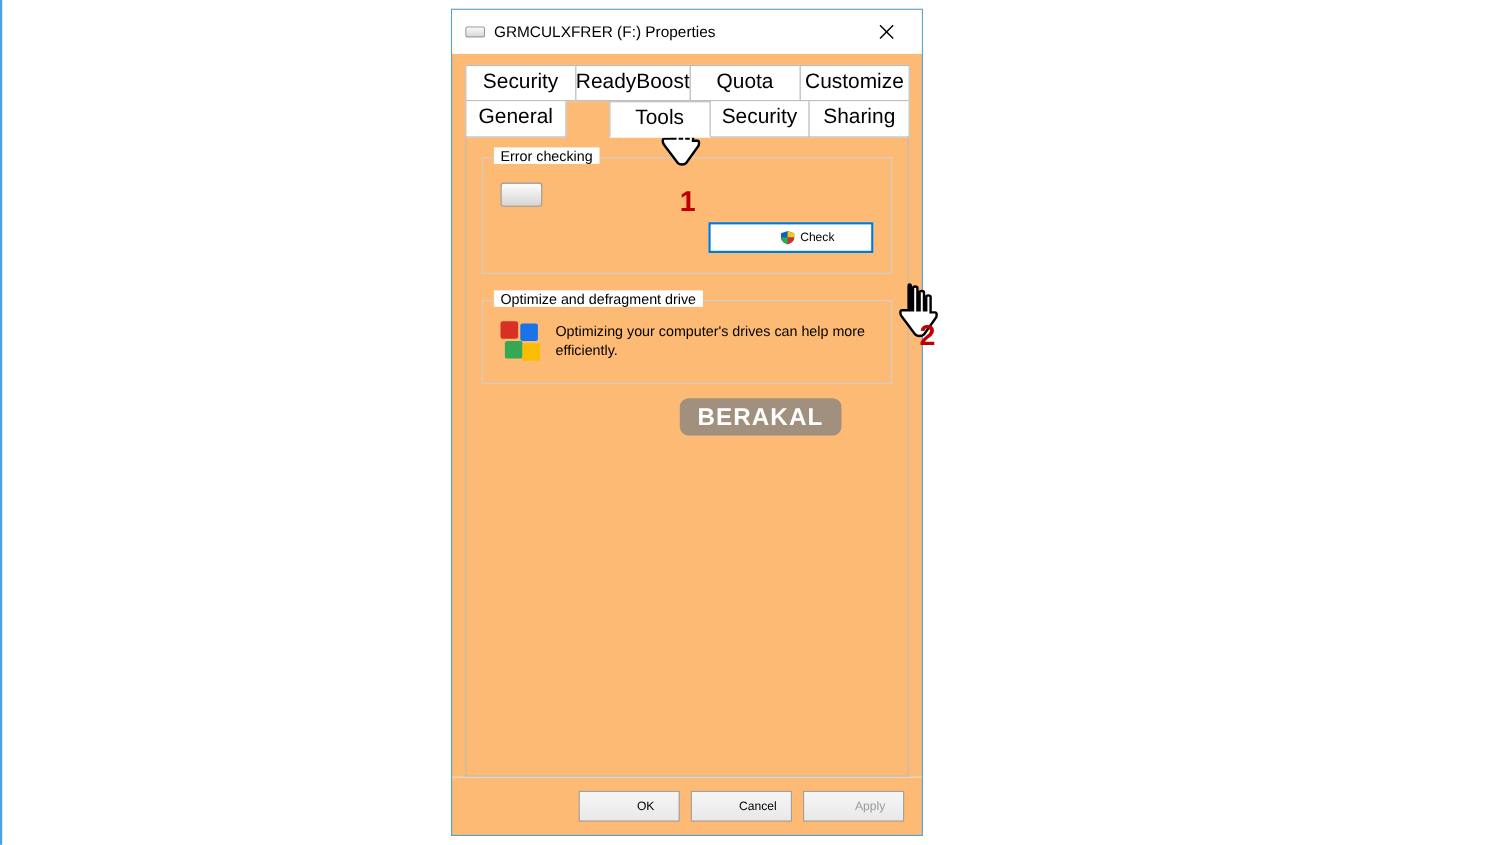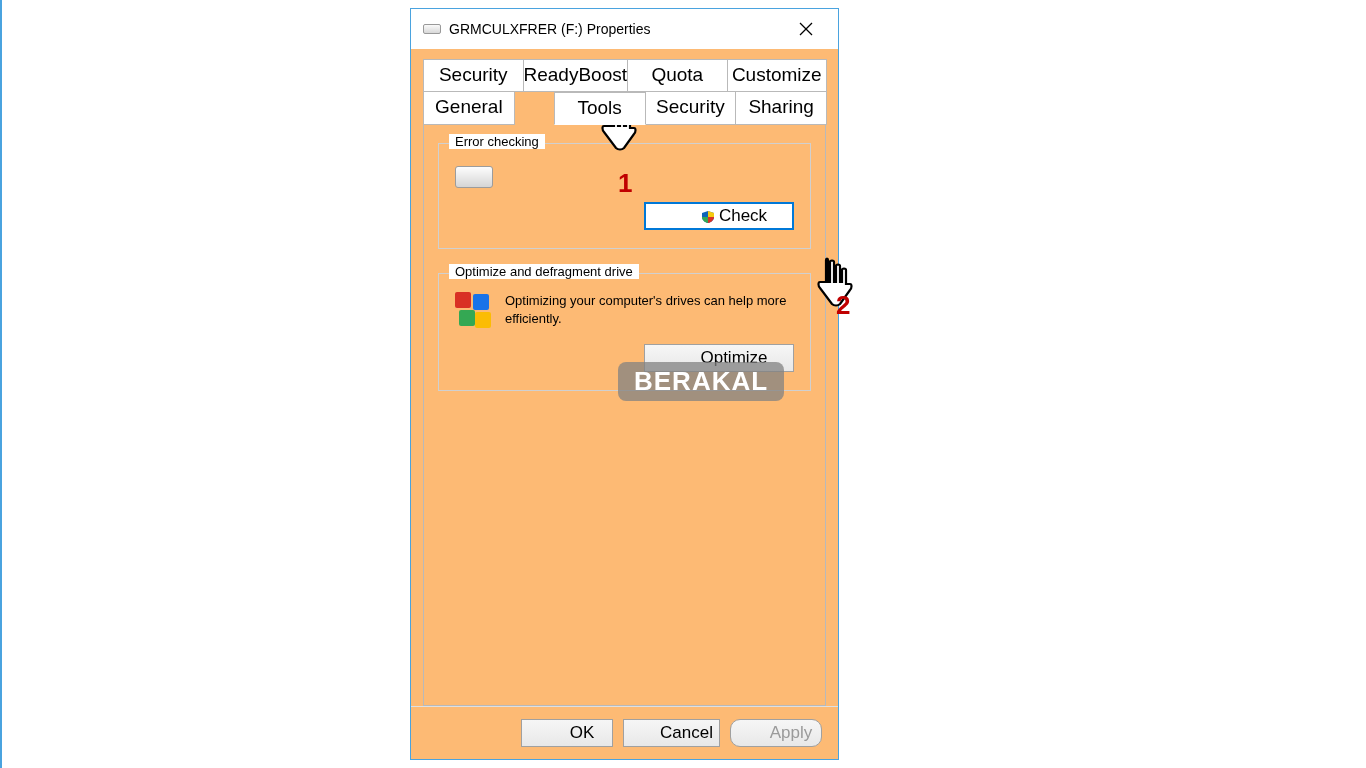--- a/index.html
+++ b/index.html
@@ -117,36 +117,35 @@
   .group-btn-row {
     display: flex;
     justify-content: flex-end;
     margin-top: 14px;
   }
   .winbutton {
     min-width: 150px;
     height: 28px;
     border: 1px solid #a0a0a0;
     background: linear-gradient(#f6f6f6,#e8e8e8);
-    font-size: 17px;
+    font-size: 11px;
     display: inline-flex;
     align-items: center;
     justify-content: center;
     gap: 4px;
     cursor: pointer;
     padding-left: 36px;
   }
   .winbutton.primary {
     border: 2px solid #0078d7;
     background: #fff;
   }
   .winbutton.disabled {
     color: #9a9a9a;
     cursor: default;
-    border-radius: 10px;
   }
 
   .drive-icon {
     width: 38px;
     height: 22px;
     background: linear-gradient(#fdfdfd,#d5d5d5);
     border: 1px solid #9c9c9c;
     border-radius: 3px;
     margin-top: 4px;
   }
@@ -192,21 +191,21 @@
   .anno1 { left: 618px; top: 168px; }
   .anno2 { left: 836px; top: 290px; }
 
   .watermark {
     position: absolute;
     left: 618px;
     top: 362px;
     background: rgba(130,130,130,0.75);
     color: #fff;
     font-weight: 700;
-    font-size: 26px;
+    font-size: 22px;
     letter-spacing: 1px;
     padding: 4px 16px;
     border-radius: 8px;
     pointer-events: none;
     display: flex;
     align-items: flex-start;
     gap: 2px;
   }
 
   .bottom-buttons {
@@ -285,25 +284,20 @@
       <div class="group-legend">Optimize and defragment drive</div>
       <div class="group-body">
         <div class="defrag-icon">
           <div class="blk b1"></div>
             <div class="blk b2"></div>
             <div class="blk b3"></div>
             <div class="blk b4"></div>
         </div>
         <div class="group-text">Optimizing your computer's drives can help more efficiently.</div>
       </div>
-      <div class="group-btn-row">
-        <button class="winbutton">
-          <span>Optimize</span>
-        </button>
-      </div>
     </div>
 
   </div>
 
   <div class="bottom-buttons">
     <button class="winbutton">
         <span>OK</span>
       </button>
     <button class="winbutton">
         <span>Cancel</span>

